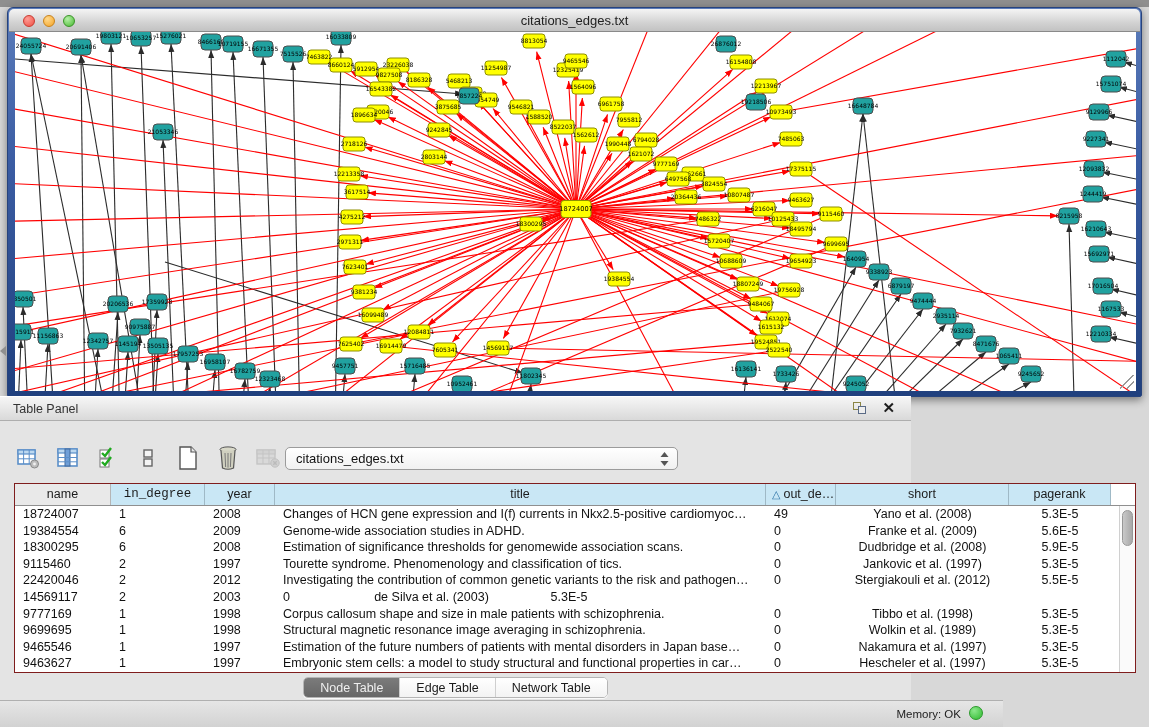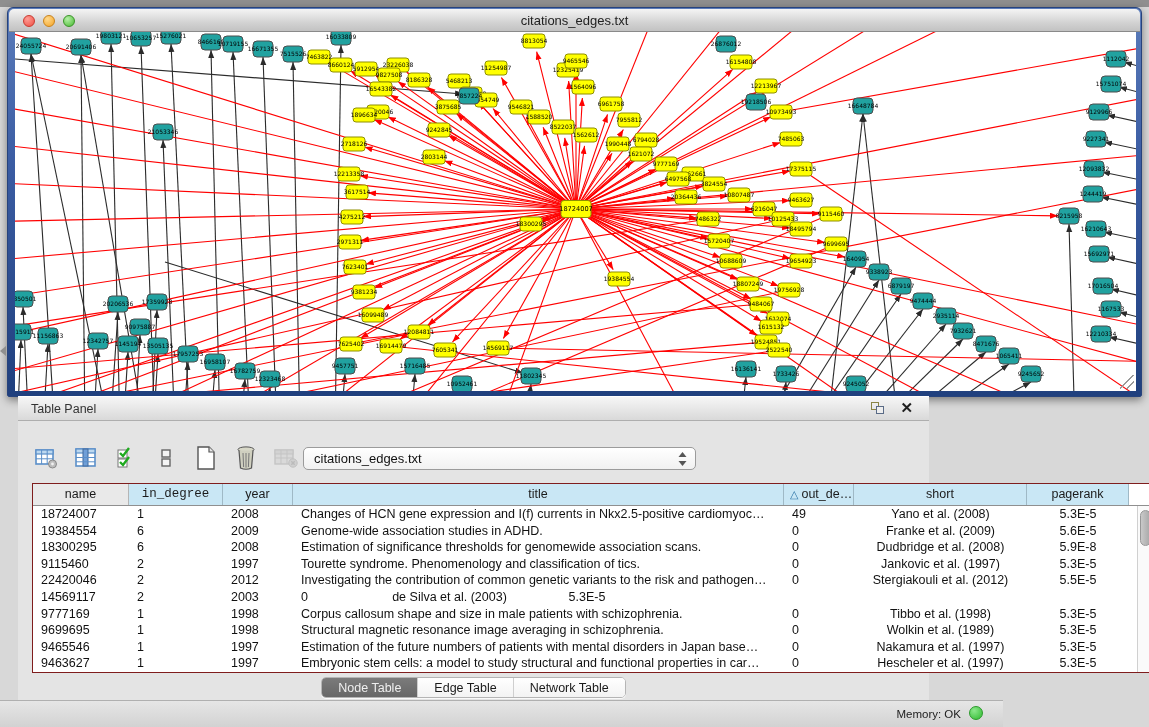--- a/index.html
+++ b/index.html
@@ -25,21 +25,21 @@
 
   .canvas { position:absolute; left:7px; top:24px; width:1121px; height:359px; background:#ffffff; overflow:hidden; }
   .canvas svg { display:block; }
   .resize-grip { position:absolute; right:2px; bottom:2px; width:14px; height:14px;
     background:linear-gradient(135deg, transparent 45%, #9a9a9a 45%, #9a9a9a 50%, transparent 50%, transparent 70%, #9a9a9a 70%, #9a9a9a 75%, transparent 75%); }
 
   .left-collapse-arrow { position:absolute; left:0px; top:346px; width:0; height:0;
     border-top:5px solid transparent; border-bottom:5px solid transparent; border-right:6px solid #8f8f8f; }
 
   
-  .table-panel { position:absolute; left:18px; top:396px; width:911px; height:304px; background:#e4e4e4; }
+  .table-panel { position:absolute; left:0; top:396px; width:911px; height:304px; background:#e4e4e4; }
   .panel-header { position:absolute; left:0; top:0; width:100%; height:25px;
     background:linear-gradient(180deg,#f6f6f6,#d9d9d9); border-top:1px solid #ffffff; border-bottom:1px solid #aeaeae; }
   .panel-title { position:absolute; left:13px; top:5px; font-size:12.5px; color:#333; }
   .float-icon { position:absolute; right:44px; top:5px; width:14px; height:13px; cursor:default; }
   .float-icon .sq1 { position:absolute; left:0; top:0; width:8px; height:8px; border:1.4px solid #8a8544; background:transparent; }
   .float-icon .sq2 { position:absolute; left:5px; top:4px; width:8px; height:8px; border:1.4px solid #5a6b86; background:#eee; }
   .close-icon { position:absolute; right:16px; top:2px; font-size:15px; font-weight:bold; color:#1e1e1e; }
 
   .toolbar { position:absolute; left:14px; top:44px; height:36px; display:flex; align-items:center; gap:12px; }
   .tool-btn { width:28px; height:28px; display:flex; align-items:center; justify-content:center; }
@@ -660,21 +660,21 @@
             <div class="td center" style="width: 173px;">Franke et al. (2009)</div>
             <div class="td center" style="width: 102px;">5.6E-5</div>
           </div>
           <div class="tr">
             <div class="td" style="width: 96px;">18300295</div>
             <div class="td" style="width: 94px;">6</div>
             <div class="td" style="width: 70px;">2008</div>
             <div class="td" style="width: 491px;">Estimation of significance thresholds for genomewide association scans.</div>
             <div class="td" style="width: 70px;">0</div>
             <div class="td center" style="width: 173px;">Dudbridge et al. (2008)</div>
-            <div class="td center" style="width: 102px;">5.9E-8</div>
+            <div class="td center" style="width: 102px;">5.9E-5</div>
           </div>
           <div class="tr">
             <div class="td" style="width: 96px;">9115460</div>
             <div class="td" style="width: 94px;">2</div>
             <div class="td" style="width: 70px;">1997</div>
             <div class="td" style="width: 491px;">Tourette syndrome. Phenomenology and classification of tics.</div>
             <div class="td" style="width: 70px;">0</div>
             <div class="td center" style="width: 173px;">Jankovic et al. (1997)</div>
             <div class="td center" style="width: 102px;">5.3E-5</div>
           </div>

